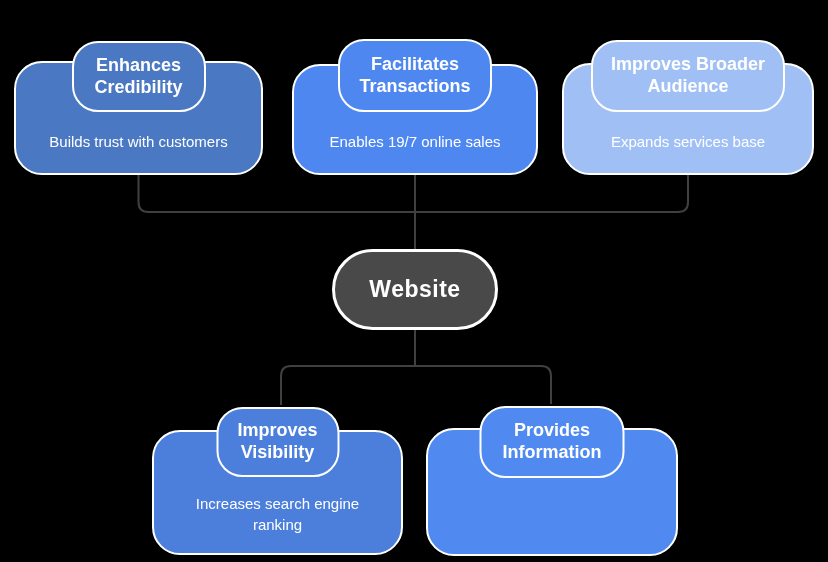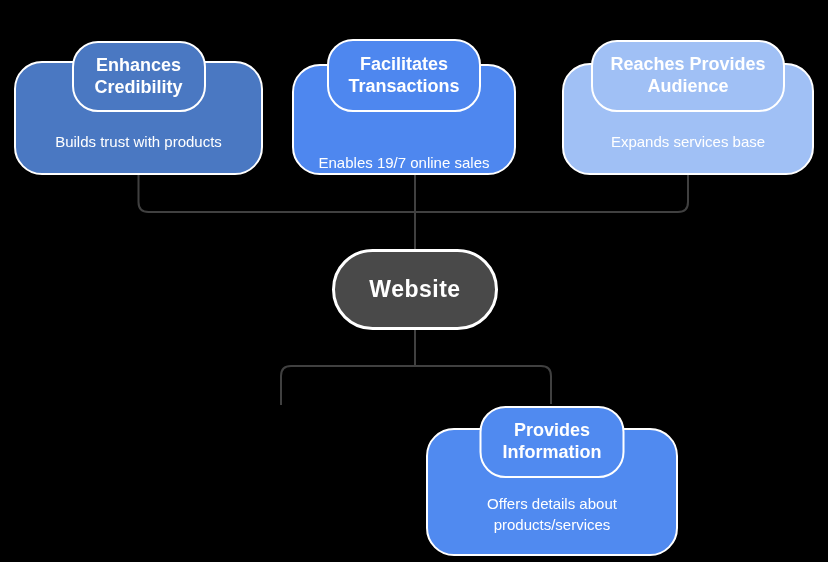--- a/index.html
+++ b/index.html
@@ -54,21 +54,21 @@
     padding: 0 6px;
   }
   .card .desc {
     font-size: 15px;
     line-height: 1.35;
     padding: 0 10px;
   }
   
   .c1 { left: 14px;  top: 61px;  width: 249px; height: 114px; padding-top: 48px; }
   .c1 .header { width: 134px; height: 71px; top: -22px; }
-  .c2 { left: 292px; top: 64px;  width: 224px; height: 111px; padding-top: 45px; align-items: flex-end; }
+  .c2 { left: 292px; top: 64px;  width: 246px; height: 111px; padding-top: 45px; }
   .c2 .header { width: 154px; height: 73px; top: -27px; }
   .c3 { left: 562px; top: 63px;  width: 252px; height: 112px; padding-top: 46px; }
   .c3 .header { width: 194px; height: 72px; top: -25px; }
   
   .c4 { left: 152px; top: 430px; width: 251px; height: 125px; padding-top: 44px; }
   .c4 .header { width: 123px; height: 70px; top: -25px; }
   .c5 { left: 426px; top: 428px; width: 252px; height: 128px; padding-top: 45px; }
   .c5 .header { width: 145px; height: 72px; top: -24px; }
   .c4 .desc, .c5 .desc { max-width: 200px; }
   
@@ -99,42 +99,47 @@
     <path class="connector" d="M 138.5 175 L 138.5 202 Q 138.5 212 148.5 212 L 678 212 Q 688 212 688 202 L 688 175" stroke="#404040"></path>
     <path class="connector" d="M 415 175 L 415 249" stroke="#404040"></path>
     <path class="connector" d="M 415 330 L 415 366" stroke="#404040"></path>
     <path class="connector" d="M 281 405 L 281 376 Q 281 366 291 366 L 541 366 Q 551 366 551 376 L 551 404" stroke="#404040"></path>
   </svg>
 
   <div class="card c1" style="background-color: rgb(74, 120, 194);">
     <div class="header" style="background-color: rgb(74, 120, 194);">
       <span>Enhances Credibility</span>
     </div>
-    <div class="desc">Builds trust with products</div>
+    <div class="desc">Builds trust with customers</div>
   </div>
 
   <div class="card c2" style="background-color: rgb(78, 135, 239);">
     <div class="header" style="background-color: rgb(78, 135, 239);">
       <span>Facilitates Transactions</span>
     </div>
     <div class="desc">Enables 19/7 online sales</div>
   </div>
 
   <div class="card c3" style="background-color: rgb(160, 192, 245);">
     <div class="header" style="background-color: rgb(160, 192, 245);">
-      <span>Reaches Provides Audience</span>
+      <span>Improves Broader Audience</span>
     </div>
     <div class="desc">Expands services base</div>
   </div>
 
   <div class="website" style="background-color: rgb(73, 73, 73); color: rgb(255, 255, 255); border-color: rgb(255, 255, 255);">
     <span>Website</span>
   </div>
 
+  <div class="card c4" style="background-color: rgb(75, 127, 219);">
+    <div class="header" style="background-color: rgb(75, 127, 219);">
+      <span>Improves Visibility</span>
+    </div>
+    <div class="desc">Increases search engine ranking</div>
+  </div>
 
   <div class="card c5" style="background-color: rgb(80, 138, 240);">
     <div class="header" style="background-color: rgb(80, 138, 240);">
       <span>Provides Information</span>
     </div>
-    <div class="desc">Offers details about products/services</div>
   </div>
 
 </div>
 
 </body></html>

